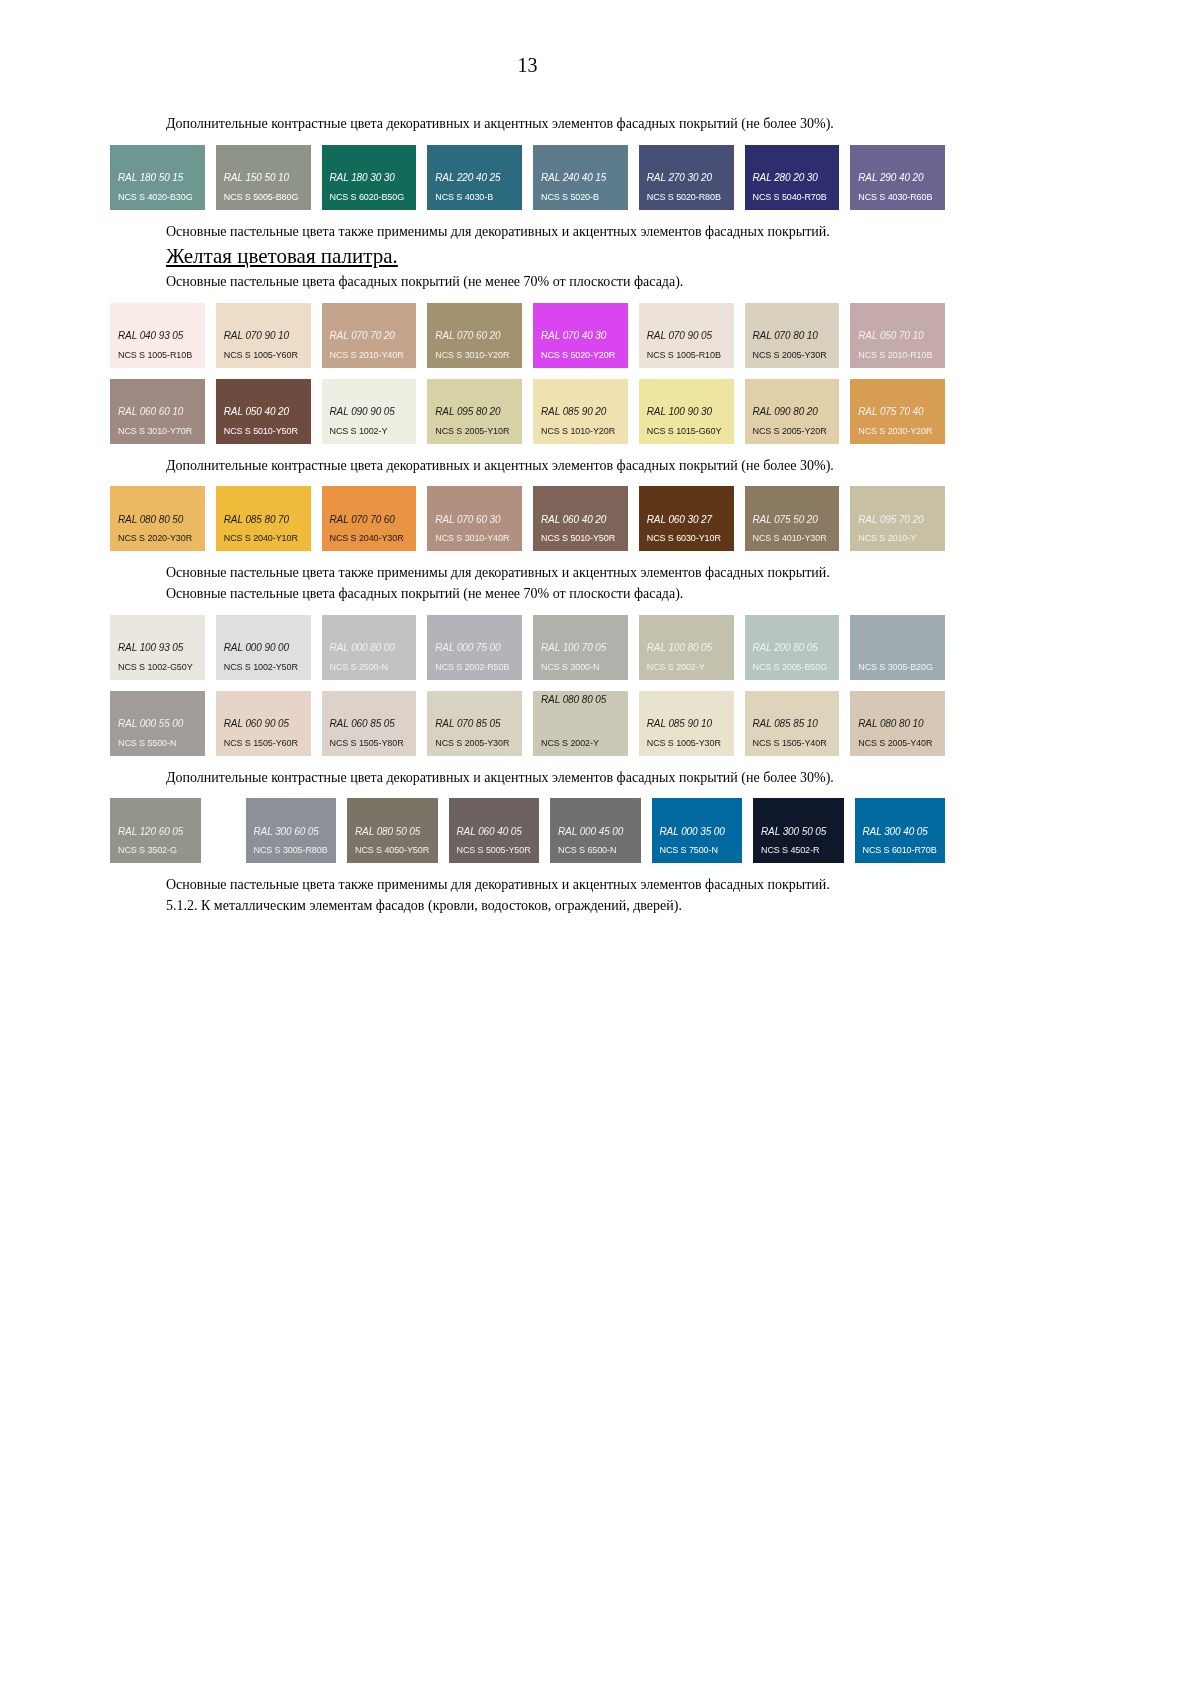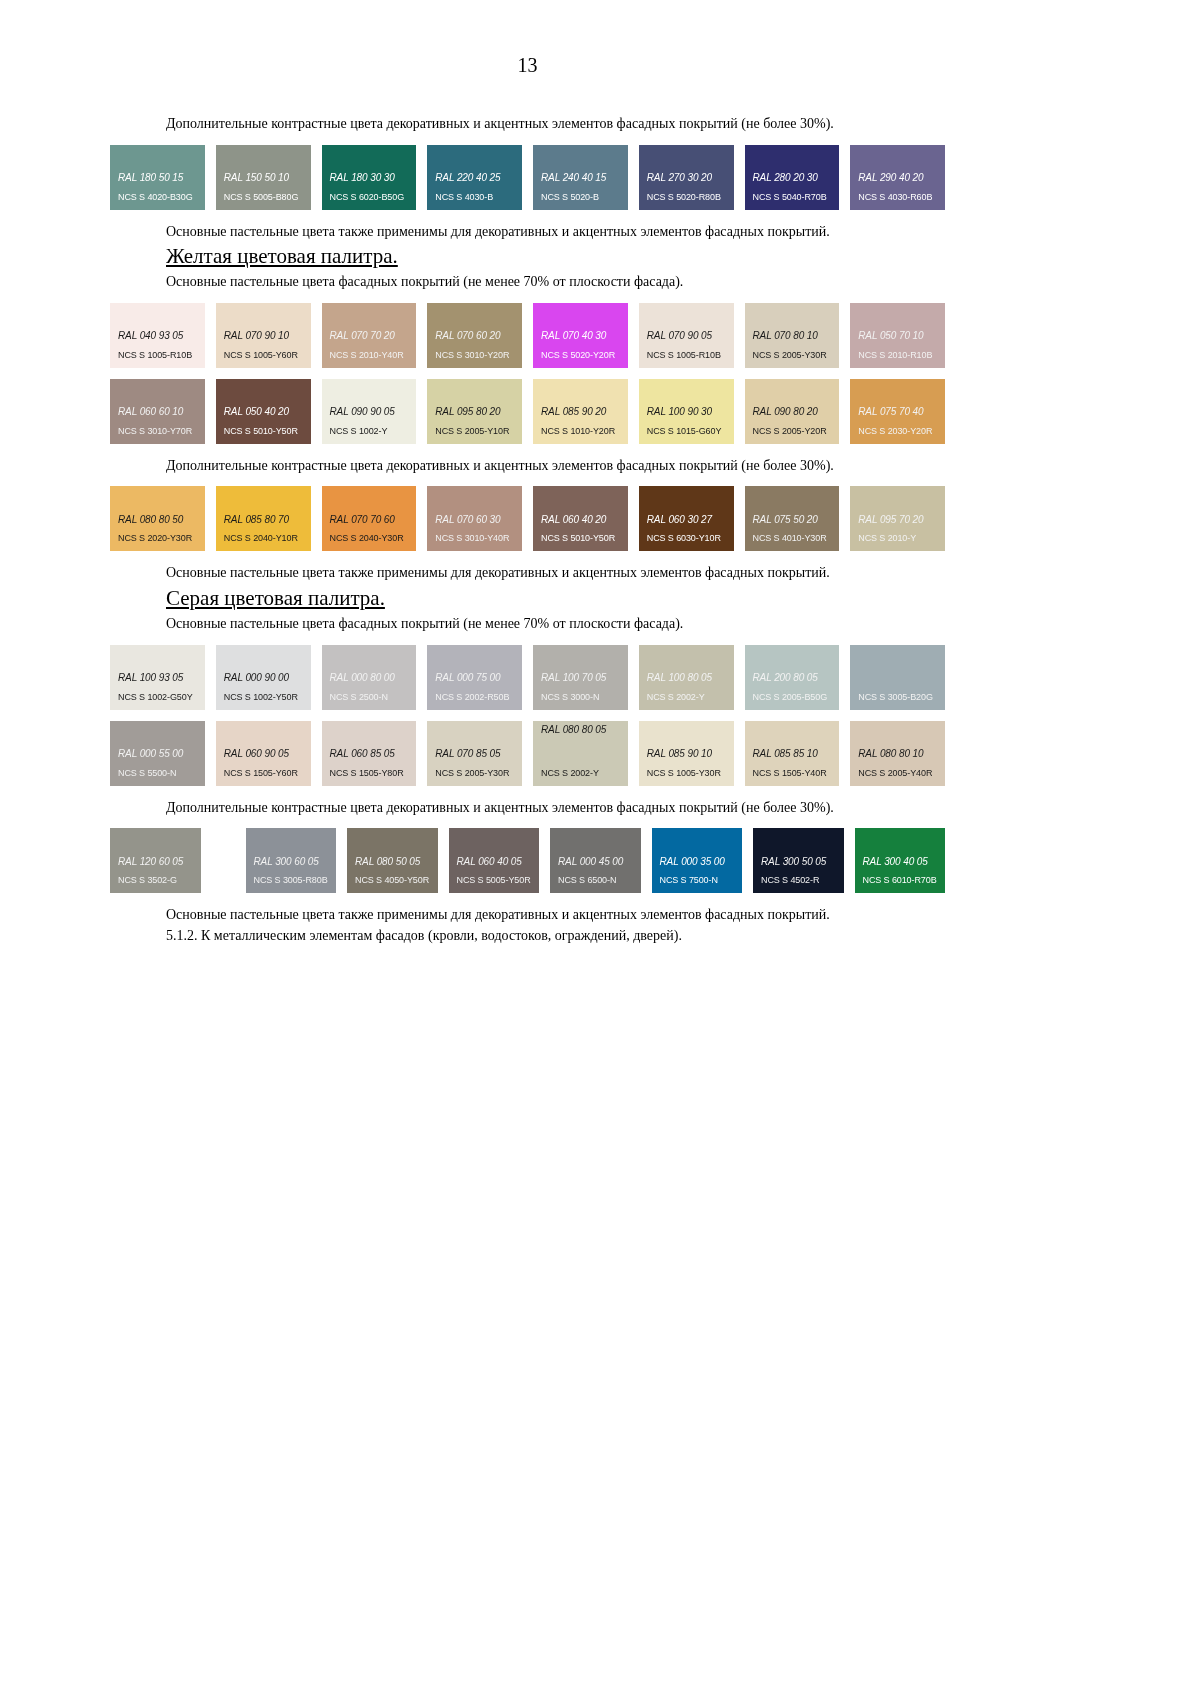--- a/index.html
+++ b/index.html
@@ -246,21 +246,20 @@
       </div>
       <div class="swatch mid-text" style="background-color: rgb(200, 192, 162);">
         <div class="ral">RAL 095 70 20</div>
         <div class="ncs">NCS S 2010-Y</div>
       </div>
     </div>
   </div>
 
   <p class="body-text">Основные пастельные цвета также применимы для декоративных и акцентных элементов фасадных покрытий.</p>
 
-  <div class="subheading"><span class="u">Серая цветовая палитра.</span></div>
 
   <p class="body-text">Основные пастельные цвета фасадных покрытий (не менее 70% от плоскости фасада).</p>
 
   <div class="swatch-block">
     <div class="swatch-row">
       <div class="swatch dark-text" style="background-color: rgb(233, 231, 224);">
         <div class="ral">RAL 100 93 05</div>
         <div class="ncs">NCS S 1002-G50Y</div>
       </div>
       <div class="swatch dark-text" style="background-color: rgb(222, 223, 224);">
@@ -353,21 +352,21 @@
         <div class="ncs">NCS S 6500-N</div>
       </div>
       <div class="swatch light-text" style="background-color: #0369a1;">
         <div class="ral">RAL 000 35 00</div>
         <div class="ncs">NCS S 7500-N</div>
       </div>
       <div class="swatch mid-text" style="background-color: #0f172a;">
         <div class="ral">RAL 300 50 05</div>
         <div class="ncs">NCS S 4502-R</div>
       </div>
-      <div class="swatch light-text" style="background-color: #15803d;">
+      <div class="swatch light-text" style="background-color: #0369a1;">
         <div class="ral">RAL 300 40 05</div>
         <div class="ncs">NCS S 6010-R70B</div>
       </div>
     </div>
   </div>
 
   <p class="body-text">Основные пастельные цвета также применимы для декоративных и акцентных элементов фасадных покрытий.</p>
 
   <p class="body-text">5.1.2. К металлическим элементам фасадов (кровли, водостоков, ограждений, дверей).</p>
 

